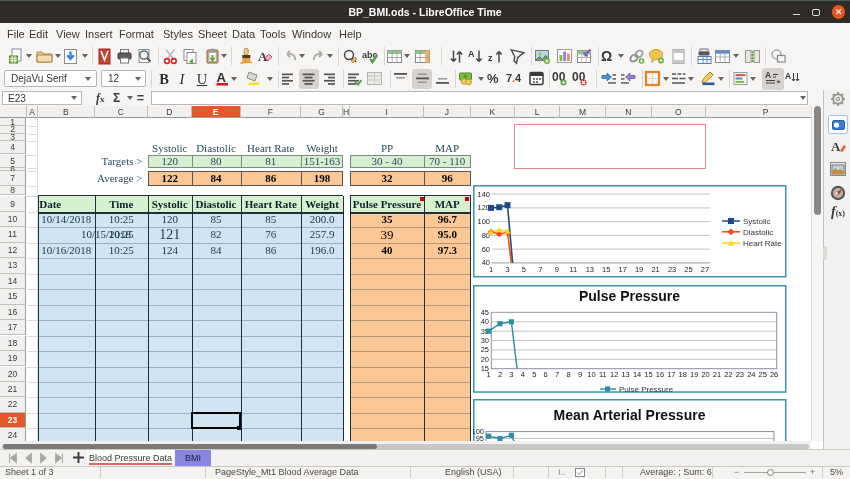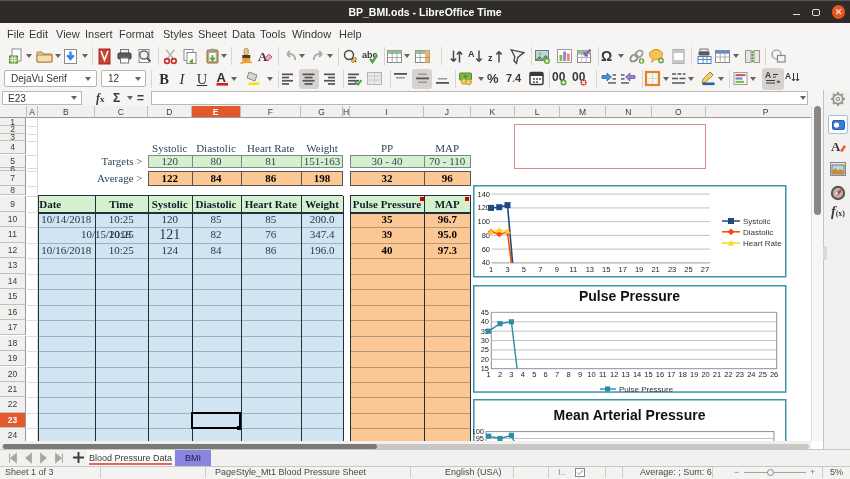--- a/index.html
+++ b/index.html
@@ -560,22 +560,22 @@
     <div class="cell ser ctr" style="left:191.5px;top:106.0px;width:49.0px;height:15.4px;line-height:15.4px;font-size:11px;">85</div>
     <div class="cell ser ctr" style="left:240.5px;top:106.0px;width:60.5px;height:15.4px;line-height:15.4px;font-size:11px;">85</div>
     <div class="cell ser ctr" style="left:301.0px;top:106.0px;width:42.0px;height:15.4px;line-height:15.4px;font-size:11px;">200.0</div>
     <div class="cell ser ctr" style="left:350.0px;top:106.0px;width:74.0px;height:15.4px;line-height:15.4px;font-size:11px;font-weight:bold;color:#000;">35</div>
     <div class="cell ser ctr" style="left:424.0px;top:106.0px;width:46.5px;height:15.4px;line-height:15.4px;font-size:11px;font-weight:bold;color:#000;">96.7</div>
     <div class="cell ser ctr" style="left:38.0px;top:121.4px;width:41px;height:15.4px;line-height:15.4px;font-size:11px;padding-left:43px;">10/15/2018</div>
     <div class="cell ser ctr" style="left:94.5px;top:121.4px;width:53.5px;height:15.4px;line-height:15.4px;font-size:11px;">10:25</div>
     <div class="cell ser ctr" style="left:148.0px;top:121.4px;width:43.5px;height:15.4px;line-height:15.4px;font-size:14px;">121</div>
     <div class="cell ser ctr" style="left:191.5px;top:121.4px;width:49.0px;height:15.4px;line-height:15.4px;font-size:11px;">82</div>
     <div class="cell ser ctr" style="left:240.5px;top:121.4px;width:60.5px;height:15.4px;line-height:15.4px;font-size:11px;">76</div>
-    <div class="cell ser ctr" style="left:301.0px;top:121.4px;width:42.0px;height:15.4px;line-height:15.4px;font-size:11px;">347.4</div>
-    <div class="cell ser ctr" style="left:350.0px;top:121.4px;width:74.0px;height:15.4px;line-height:15.4px;font-size:10px;font-weight:bold;color:#000;">39</div>
+    <div class="cell ser ctr" style="left:301.0px;top:121.4px;width:42.0px;height:15.4px;line-height:15.4px;font-size:11px;">257.9</div>
+    <div class="cell ser ctr" style="left:350.0px;top:121.4px;width:74.0px;height:15.4px;line-height:15.4px;font-size:13px;font-weight:normal;color:#000;">39</div>
     <div class="cell ser ctr" style="left:424.0px;top:121.4px;width:46.5px;height:15.4px;line-height:15.4px;font-size:11px;font-weight:bold;color:#000;">95.0</div>
     <div class="cell ser ctr" style="left:38.0px;top:136.9px;width:56.5px;height:15.4px;line-height:15.4px;font-size:11px;">10/16/2018</div>
     <div class="cell ser ctr" style="left:94.5px;top:136.9px;width:53.5px;height:15.4px;line-height:15.4px;font-size:11px;">10:25</div>
     <div class="cell ser ctr" style="left:148.0px;top:136.9px;width:43.5px;height:15.4px;line-height:15.4px;font-size:11px;">124</div>
     <div class="cell ser ctr" style="left:191.5px;top:136.9px;width:49.0px;height:15.4px;line-height:15.4px;font-size:11px;">84</div>
     <div class="cell ser ctr" style="left:240.5px;top:136.9px;width:60.5px;height:15.4px;line-height:15.4px;font-size:11px;">86</div>
     <div class="cell ser ctr" style="left:301.0px;top:136.9px;width:42.0px;height:15.4px;line-height:15.4px;font-size:11px;">196.0</div>
     <div class="cell ser ctr" style="left:350.0px;top:136.9px;width:74.0px;height:15.4px;line-height:15.4px;font-size:11px;font-weight:bold;color:#000;">40</div>
     <div class="cell ser ctr" style="left:424.0px;top:136.9px;width:46.5px;height:15.4px;line-height:15.4px;font-size:11px;font-weight:bold;color:#000;">97.3</div>
     <div class="abs" style="left:190.5px;top:305.8px;width:50px;height:17.4px;border:2px solid #000;"></div>
@@ -756,21 +756,21 @@
 <svg style="left:72px;top:451px;" width="13" height="13" viewBox="0 0 13 13">
     <path d="M6.5 1 v11 M1 6.5 h11" stroke="#3a3a3a" stroke-width="1.9"></path>
   </svg>
 <div class="abs" style="left:87px;top:450px;width:87px;height:16px;background:#fcfcfb;"></div>
 <div class="abs" style="left:87px;top:450px;width:87px;height:16px;line-height:17px;text-align:center;font-size:9px;color:#3a3733;">Blood Pressure Data</div>
 <div class="abs" style="left:89px;top:463px;width:83px;height:2px;background:#e2645c;"></div>
 <div class="abs" style="left:175px;top:450px;width:36px;height:16px;background:#8886e0;"></div>
 <div class="abs" style="left:175px;top:450px;width:36px;height:16px;line-height:17px;text-align:center;font-size:9px;color:#1c1c3a;">BMI</div>
 <div class="abs" id="statusbar"></div>
 <div class="sbt" style="left:5px;top:466px;">Sheet 1 of 3</div>
-<div class="sbt" style="left:215px;top:466px;">PageStyle_Mt1 Blood Pressure Sheet</div>
+<div class="sbt" style="left:215px;top:466px;">PageStyle_Mt1 Blood Average Data</div>
 <div class="sbt" style="left:445px;top:466px;">English (USA)</div>
 <div class="sbsep" style="left:100px;top:467px;"></div>
 <div class="sbsep" style="left:205px;top:467px;"></div>
 <div class="sbsep" style="left:410px;top:467px;"></div>
 <div class="sbsep" style="left:513px;top:467px;"></div>
 <div class="sbsep" style="left:548px;top:467px;"></div>
 <div class="sbsep" style="left:605px;top:467px;"></div>
 <div class="sbsep" style="left:622px;top:467px;"></div>
 <div class="sbsep" style="left:712px;top:467px;"></div>
 <div class="sbsep" style="left:822px;top:467px;"></div>

